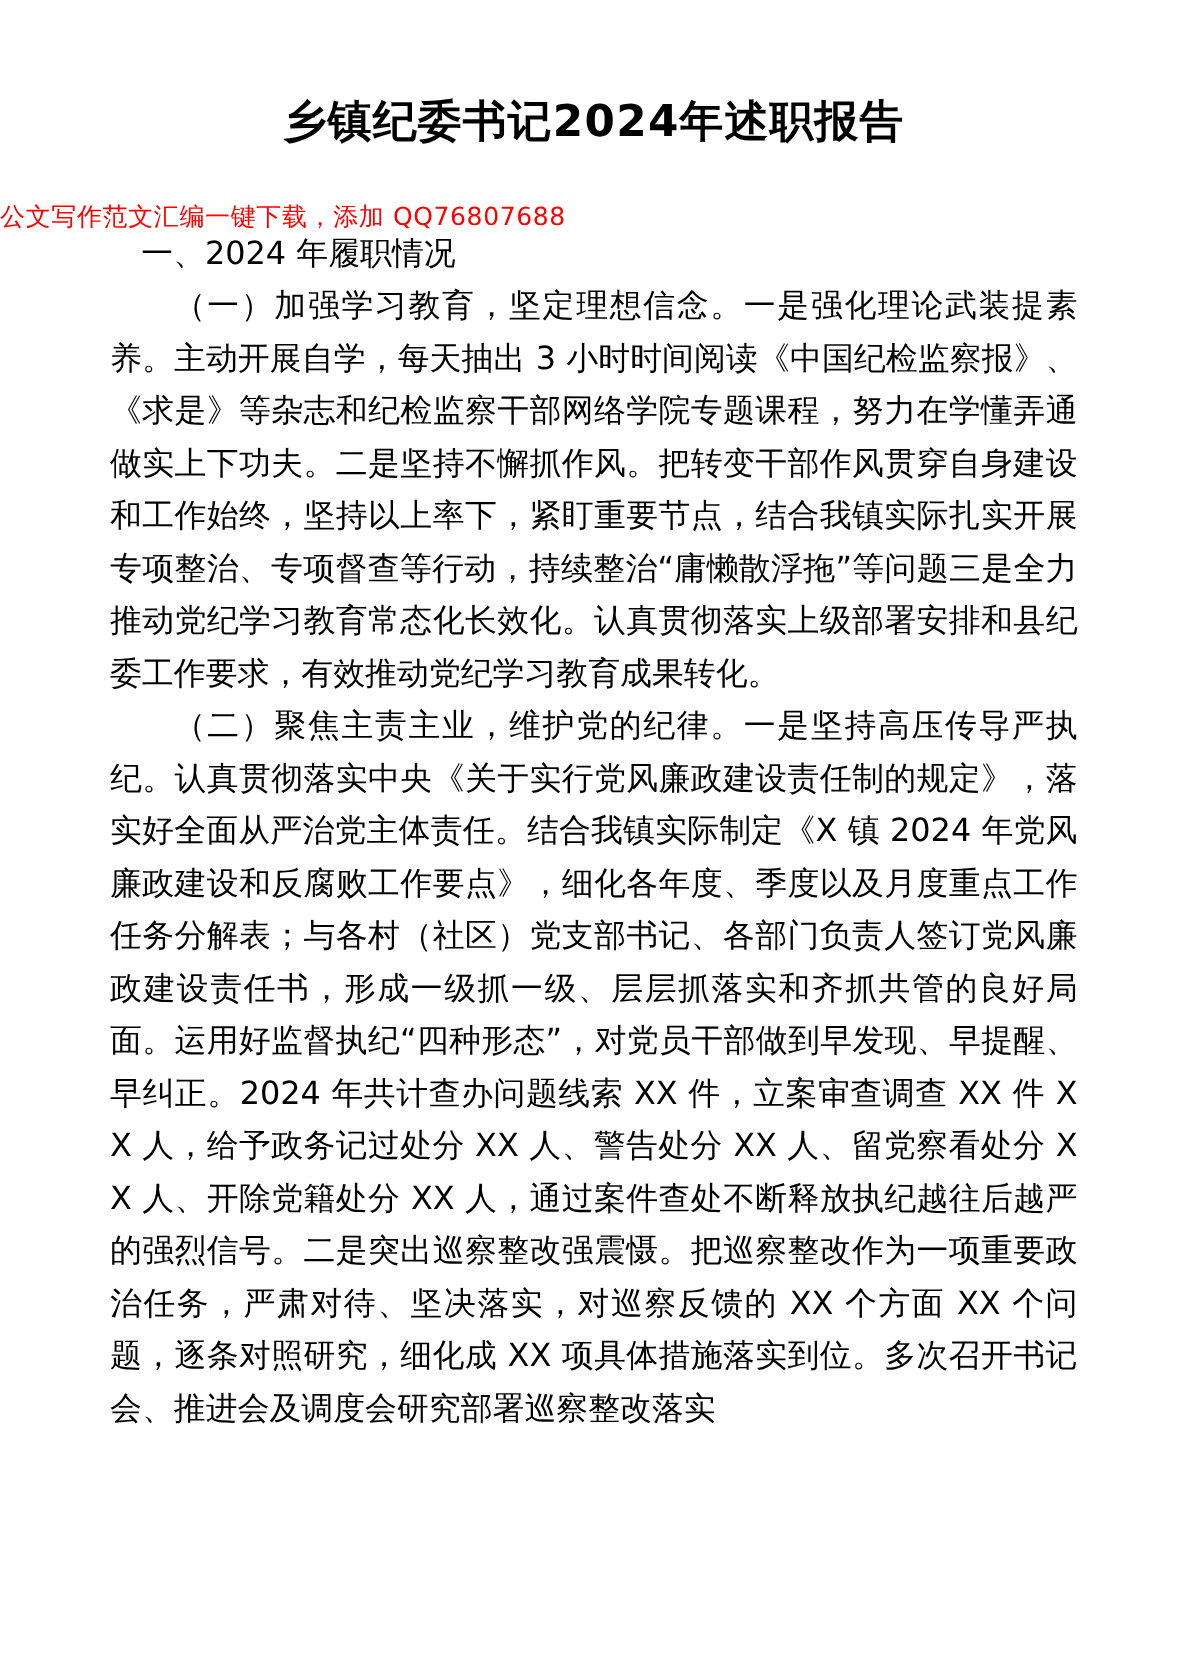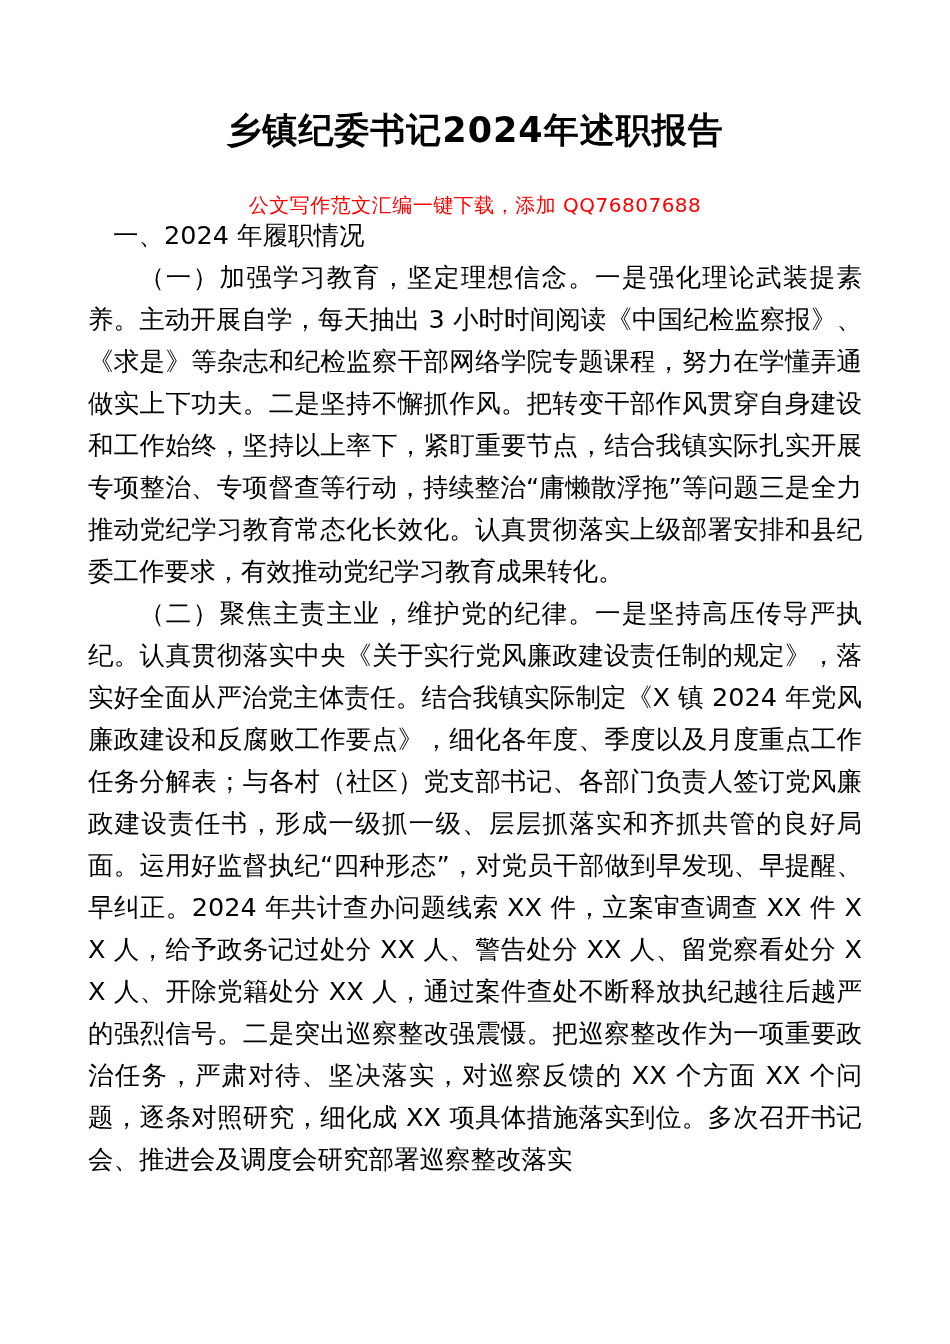--- a/index.html
+++ b/index.html
@@ -20,29 +20,29 @@
     height: 1344px;
     background: #ffffff;
     box-sizing: border-box;
     padding: 0 88px;
   }
   .watermark {
     position: absolute;
     top: 84px;
     left: 0;
     width: 950px;
-    text-align: center;
+    text-align: left;
     color: #ff0000;
     font-family: "DejaVu Sans", "Liberation Sans", sans-serif;
     font-size: 20px;
     letter-spacing: 0.5px;
     white-space: nowrap;
   }
   .doc-title {
-    margin-top: 108px;
+    margin-top: 76px;
     text-align: center;
     font-family: "DejaVu Sans", "Liberation Sans", sans-serif;
     font-weight: bold;
     font-size: 35px;
     letter-spacing: 1px;
     line-height: 1.3;
   }
   .body-area {
     margin-top: 60px;
   }

